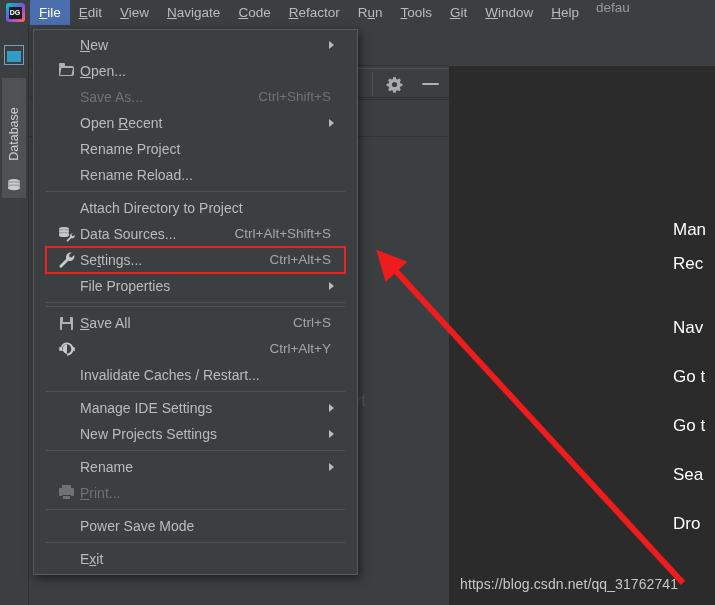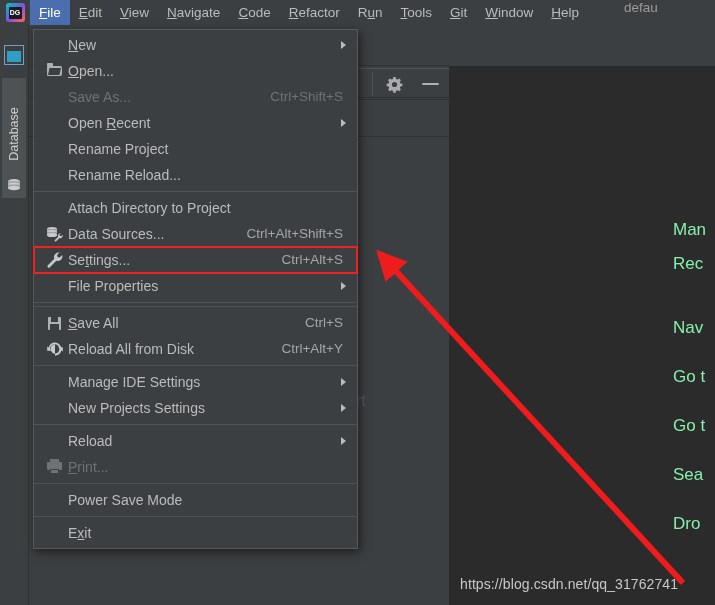--- a/index.html
+++ b/index.html
@@ -29,21 +29,21 @@
     content:"DG";position:absolute;left:3px;top:3.5px;width:13px;height:12px;background:#1b1b1b;
     color:#fff;font-size:7px;line-height:12px;text-align:center;font-weight:bold;border-radius:1px;
     font-family:"Liberation Sans",sans-serif;
   }
   .mb-item{
     height:25px;padding:0 9px;display:flex;align-items:center;
     color:#bbbbbb;font-size:13.5px;white-space:nowrap;
   }
   .mb-item.sel{background:#4b6eaf;color:#ffffff;}
   .mb-item u{text-decoration:underline;text-underline-offset:1px;}
-  .mb-default{margin-left:36px;color:#9a9a9a;font-size:13.5px;}
+  .mb-default{margin-left:8px;color:#9a9a9a;font-size:13.5px;}
 
   
   .lw-btn{position:absolute;left:4px;width:20px;height:20px;}
   .lw-win{top:45px;border:1.5px solid #7a9cc0;background:#3c3f41;box-sizing:border-box;}
   .lw-win::after{content:"";position:absolute;left:2px;top:5px;right:2px;bottom:2px;background:#2e9ec4;}
   .db-tab{
     position:absolute;left:2px;top:78px;width:24px;height:120px;background:#4e5254;
   }
   .db-label{
     position:absolute;left:-35px;top:44px;width:94px;height:24px;
@@ -58,21 +58,21 @@
   .gear{position:absolute;left:30px;top:7px;width:17px;height:17px;}
   .minus{position:absolute;left:66px;top:14px;width:17px;height:2px;background:#afb1b3;border-radius:1px;}
 
   .ghost-rt{position:absolute;left:356px;top:392px;color:#56595b;font-size:16px;}
 
   
   .menu{
     position:absolute;left:33px;top:29px;width:325px;
     background:#3c3f41;border:1px solid #565a5c;
     box-shadow:2px 3px 9px rgba(0,0,0,.55);
-    padding:2px 0;box-sizing:border-box;
+    padding:2px 12px;box-sizing:border-box;
   }
   .mi{position:relative;height:26px;display:flex;align-items:center;color:#bbbbbb;font-size:14px;}
   .mi .ico{position:absolute;left:12px;top:4px;width:18px;height:18px;}
   .mi .lbl{position:absolute;left:34px;top:0;height:26px;line-height:26px;white-space:nowrap;}
   .mi .acc{position:absolute;right:14px;top:0;height:26px;line-height:26px;color:#a5a5a5;font-size:13.5px;white-space:nowrap;}
   .mi .arrow{position:absolute;right:11px;top:9px;width:0;height:0;
     border-left:5px solid #bbbbbb;border-top:4px solid transparent;border-bottom:4px solid transparent;}
   .mi.dis .lbl,.mi.dis .acc{color:#6e7274;}
   .mi u{text-decoration:underline;text-underline-offset:1px;}
   .sep{height:1px;background:#4f5355;margin:3px 0;}
@@ -84,21 +84,21 @@
   .ic-folder::after{content:"";position:absolute;left:1px;top:2px;width:13px;height:7px;background:#3c3f41;
     clip-path:polygon(0 100%,12% 0,100% 0,88% 100%);}
   .ic-disk{position:absolute;left:2px;top:3px;width:13px;height:13px;background:#aeb0b2;border-radius:1px;}
   .ic-disk::before{content:"";position:absolute;left:3px;top:0;width:7px;height:5px;background:#3c3f41;}
   .ic-disk::after{content:"";position:absolute;left:2px;top:7px;width:9px;height:6px;background:#3c3f41;}
   .ic-printer{position:absolute;left:1px;top:4px;width:15px;height:8px;background:#6e7274;border-radius:1px;}
   .ic-printer::before{content:"";position:absolute;left:3px;top:-3px;width:9px;height:3px;background:#6e7274;}
   .ic-printer::after{content:"";position:absolute;left:3px;top:7px;width:9px;height:5px;background:#6e7274;border:1px solid #3c3f41;box-sizing:border-box;}
 
   
-  .hint{position:absolute;color:#86efac;font-size:17px;white-space:nowrap;}
+  .hint{position:absolute;color:#ffffff;font-size:17px;white-space:nowrap;}
 
   
   .arrow-svg{position:absolute;left:0;top:0;width:715px;height:605px;pointer-events:none;}
 
   
   .wm{position:absolute;left:460px;top:576px;color:#c8c8c8;font-size:14px;
       font-family:Liberation Sans, sans-serif;letter-spacing:.1px;}
 </style>
 </head>
 <body>
@@ -247,35 +247,37 @@
           <span class="ic-disk"></span>
         </span>
         <span class="lbl"><u>S</u>ave All</span>
         <span class="acc">Ctrl+S</span>
       </div>
       <div class="mi">
         <span class="ico"><svg viewBox="0 0 18 18" width="18" height="18">
             <path fill="#c6c8ca" d="M9 2.6A6.4 6.4 0 0 0 2.8 7.4l-1.6-1v4.4h4.4l-1.6-1.6A4.7 4.7 0 1 1 9 13.7v1.7A6.4 6.4 0 1 0 9 2.6z"></path>
             <path fill="#c6c8ca" d="M9 15.4A6.4 6.4 0 0 0 15.2 10.6l1.6 1V7.2h-4.4l1.6 1.6A4.7 4.7 0 1 1 9 4.3V2.6z"></path>
           </svg></span>
-        <span class="lbl">Reload All from Disk</span>
         <span class="acc">Ctrl+Alt+Y</span>
       </div>
+      <div class="mi">
+        <span class="lbl">Invalidate Caches / Restart...</span>
+      </div>
       <div class="sep"></div>
       <div class="mi">
         <span class="lbl">Manage IDE Settings</span>
         <span class="arrow"></span>
       </div>
       <div class="mi">
         <span class="lbl">New Projects Settings</span>
         <span class="arrow"></span>
       </div>
       <div class="sep"></div>
       <div class="mi">
-        <span class="lbl">Reload</span>
+        <span class="lbl">Rename</span>
         <span class="arrow"></span>
       </div>
       <div class="mi dis">
         <span class="ico">
           <span class="ic-printer"></span>
         </span>
         <span class="lbl"><u>P</u>rint...</span>
       </div>
       <div class="sep"></div>
       <div class="mi">

